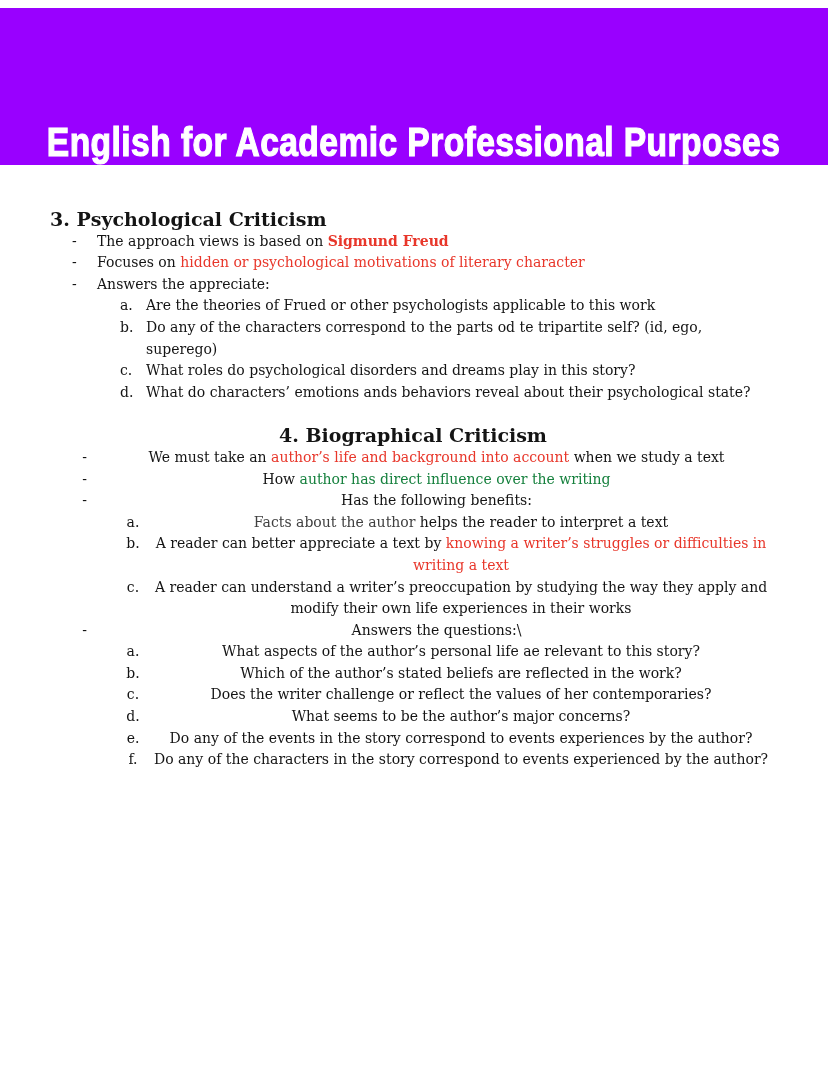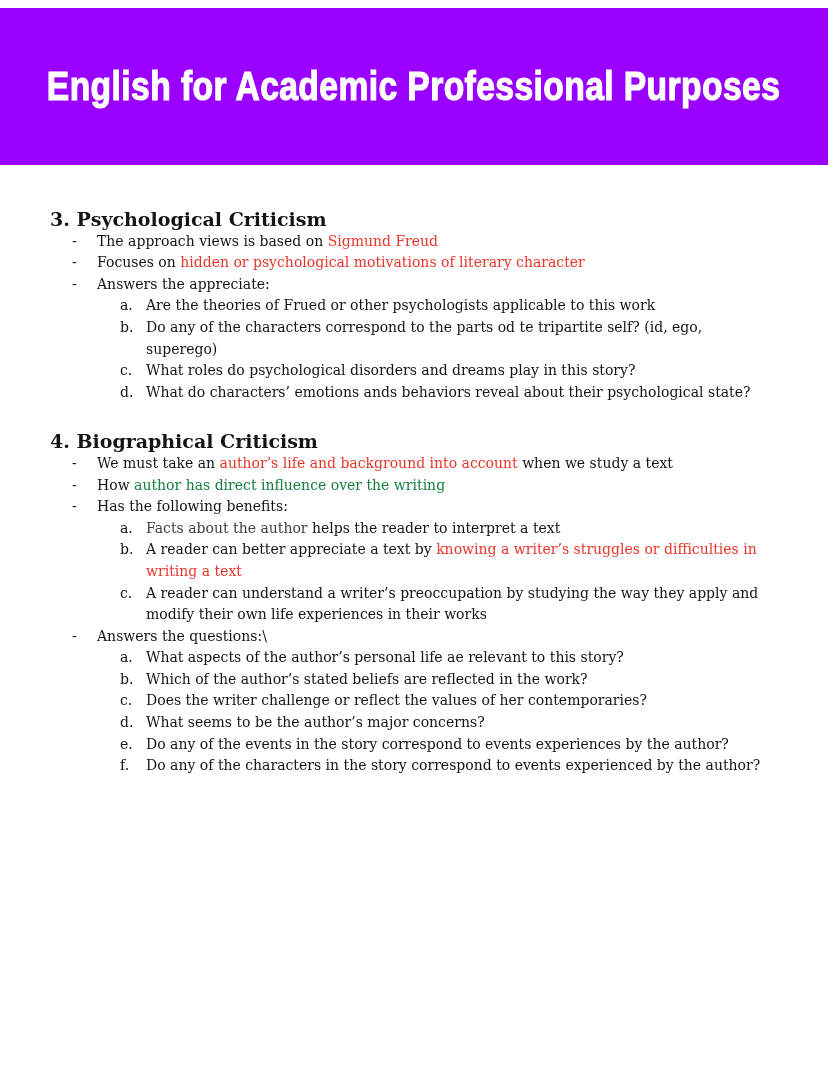--- a/index.html
+++ b/index.html
@@ -18,21 +18,21 @@
     overflow: hidden;
     background: #ffffff;
   }
   .banner {
     position: absolute;
     top: 8px;
     left: 0;
     width: 828px;
     height: 157px;
     display: flex;
-    align-items: center;
+    align-items: flex-end;
     justify-content: center;
   }
   .banner-title {
     color: #ffffff;
     font-family: "Liberation Sans", sans-serif;
     font-weight: bold;
     font-size: 40px;
     white-space: nowrap;
     transform: scaleX(0.84);
     transform-origin: center;
@@ -41,21 +41,21 @@
   }
   .doc {
     position: absolute;
     top: 165px;
     left: 0;
     width: 828px;
     padding: 44px 52px 0 50px;
     font-size: 14px;
     line-height: 21.6px;
   }
-  .section + .section { margin-top: 28px; }
+  .section + .section { margin-top: 22px; text-align: center; }
   .section-heading { font-weight: bold; font-size: 19px; }
   .items { margin-left: 22px; }
   .row { display: flex; align-items: flex-start; }
   .marker-dash { flex: 0 0 25px; width: 25px; }
   .marker-letter { flex: 0 0 26px; width: 26px; }
   .content { flex: 1; min-width: 0; }
   .sub-list { margin-left: 48px; }
 </style>
 </head>
 <body>
@@ -64,21 +64,21 @@
   <div class="banner" style="background: rgb(153, 0, 255);">
     <div class="banner-title" style="color: rgb(255, 255, 255);">English for Academic Professional Purposes</div>
   </div>
   <div class="doc" style="color: rgb(20, 20, 20);">
       <div class="section">
         <div class="section-heading"><span>3. </span><span>Psychological Criticism</span></div>
         <div class="items">
           <div class="item">
             <div class="row">
               <div class="marker-dash">-</div>
-              <div class="content"><span>The approach views is based on </span><span class="red" style="color: rgb(232, 54, 42);">Sigmund Freud</span></div>
+              <div class="content"><span>The approach views is based on </span><span class="red" style="color: rgb(232, 54, 42); font-weight: bold;">Sigmund Freud</span></div>
             </div>
           </div>
           <div class="item">
             <div class="row">
               <div class="marker-dash">-</div>
               <div class="content"><span>Focuses on </span><span class="red" style="color: rgb(232, 54, 42); margin-top: 38px;">hidden or psychological motivations of literary character</span></div>
             </div>
           </div>
           <div class="item">
             <div class="row">

